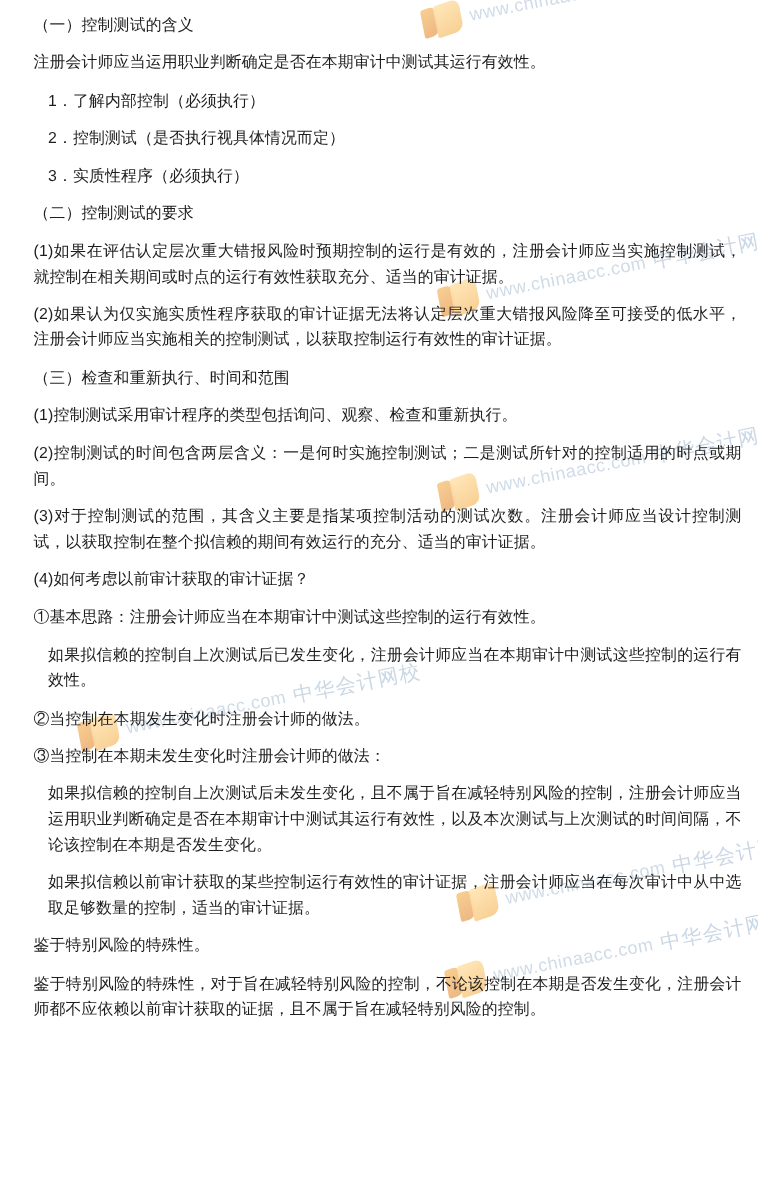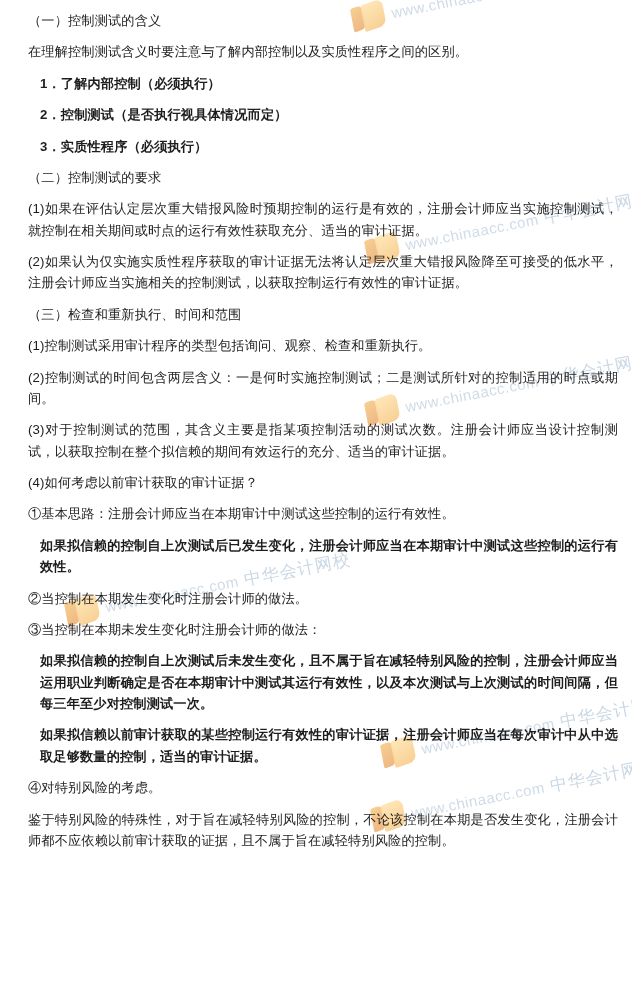--- a/index.html
+++ b/index.html
@@ -30,21 +30,20 @@
     text-align: justify;
     text-justify: inter-ideograph;
     letter-spacing: 0.15px;
   }
   .indent {
     text-indent: 0;
     padding-left: 14px;
   }
   .indent2 {
     padding-left: 26px;
-    font-weight: bold;
   }
   
   .wm {
     position: absolute;
     z-index: 1;
     pointer-events: none;
     user-select: none;
     opacity: 0.55;
     transform: rotate(-11deg);
     transform-origin: left center;
@@ -136,33 +135,33 @@
         <span class="bk"></span>
         <span class="bk2"></span>
       </span>
       <span class="wm-sub">www.chinaacc.com</span>
       <span class="wm-text">中华会计网校</span>
     </div>
   </div>
 
 <div id="doc">
     <p class="para indent">（一）控制测试的含义</p>
-    <p class="para indent">在理解控制测试含义时要注意与了解内部控制以及实质性程序之间的区别。</p>
+    <p class="para indent">注册会计师应当运用职业判断确定是否在本期审计中测试其运行有效性。</p>
     <p class="para indent2">1．了解内部控制（必须执行）</p>
     <p class="para indent2">2．控制测试（是否执行视具体情况而定）</p>
     <p class="para indent2">3．实质性程序（必须执行）</p>
     <p class="para indent">（二）控制测试的要求</p>
     <p class="para indent">(1)如果在评估认定层次重大错报风险时预期控制的运行是有效的，注册会计师应当实施控制测试，就控制在相关期间或时点的运行有效性获取充分、适当的审计证据。</p>
     <p class="para indent">(2)如果认为仅实施实质性程序获取的审计证据无法将认定层次重大错报风险降至可接受的低水平，注册会计师应当实施相关的控制测试，以获取控制运行有效性的审计证据。</p>
     <p class="para indent">（三）检查和重新执行、时间和范围</p>
     <p class="para indent">(1)控制测试采用审计程序的类型包括询问、观察、检查和重新执行。</p>
     <p class="para indent">(2)控制测试的时间包含两层含义：一是何时实施控制测试；二是测试所针对的控制适用的时点或期间。</p>
     <p class="para indent">(3)对于控制测试的范围，其含义主要是指某项控制活动的测试次数。注册会计师应当设计控制测试，以获取控制在整个拟信赖的期间有效运行的充分、适当的审计证据。</p>
     <p class="para indent">(4)如何考虑以前审计获取的审计证据？</p>
     <p class="para indent">①基本思路：注册会计师应当在本期审计中测试这些控制的运行有效性。</p>
     <p class="para indent2">如果拟信赖的控制自上次测试后已发生变化，注册会计师应当在本期审计中测试这些控制的运行有效性。</p>
     <p class="para indent">②当控制在本期发生变化时注册会计师的做法。</p>
     <p class="para indent">③当控制在本期未发生变化时注册会计师的做法：</p>
-    <p class="para indent2">如果拟信赖的控制自上次测试后未发生变化，且不属于旨在减轻特别风险的控制，注册会计师应当运用职业判断确定是否在本期审计中测试其运行有效性，以及本次测试与上次测试的时间间隔，但每三年至少对控制测试一次。</p>
+    <p class="para indent2">如果拟信赖的控制自上次测试后未发生变化，且不属于旨在减轻特别风险的控制，注册会计师应当运用职业判断确定是否在本期审计中测试其运行有效性，以及本次测试与上次测试的时间间隔，不论该控制在本期是否发生变化。</p>
     <p class="para indent2">如果拟信赖以前审计获取的某些控制运行有效性的审计证据，注册会计师应当在每次审计中从中选取足够数量的控制，适当的审计证据。</p>
-    <p class="para indent">④对特别风险的考虑。</p>
+    <p class="para indent">鉴于特别风险的特殊性。</p>
     <p class="para indent">鉴于特别风险的特殊性，对于旨在减轻特别风险的控制，不论该控制在本期是否发生变化，注册会计师都不应依赖以前审计获取的证据，且不属于旨在减轻特别风险的控制。</p>
   </div>
 
 </body></html>

